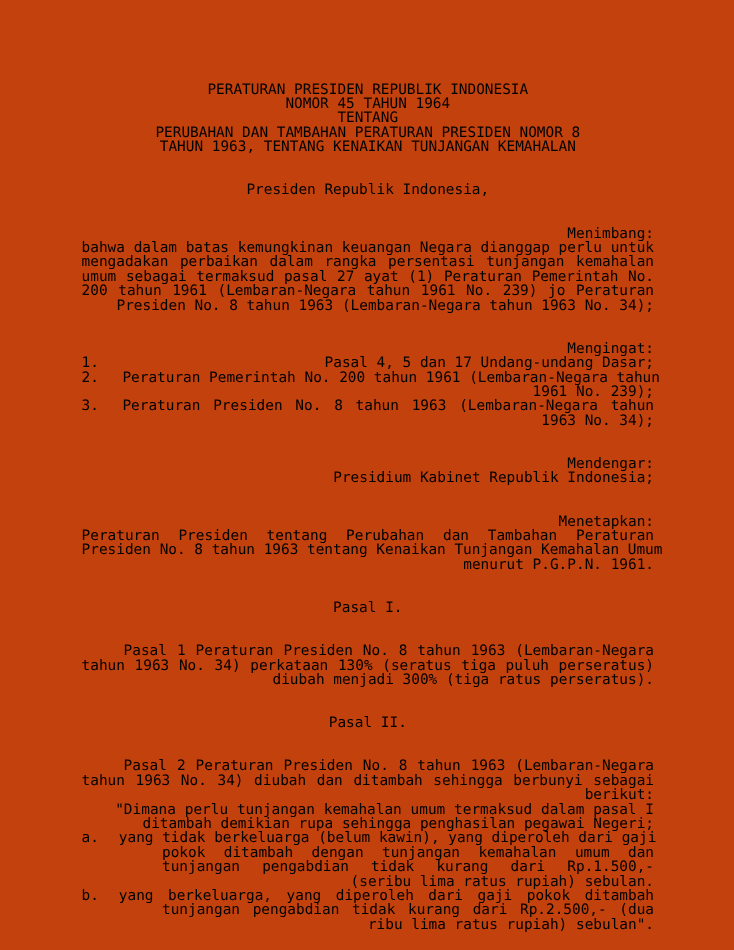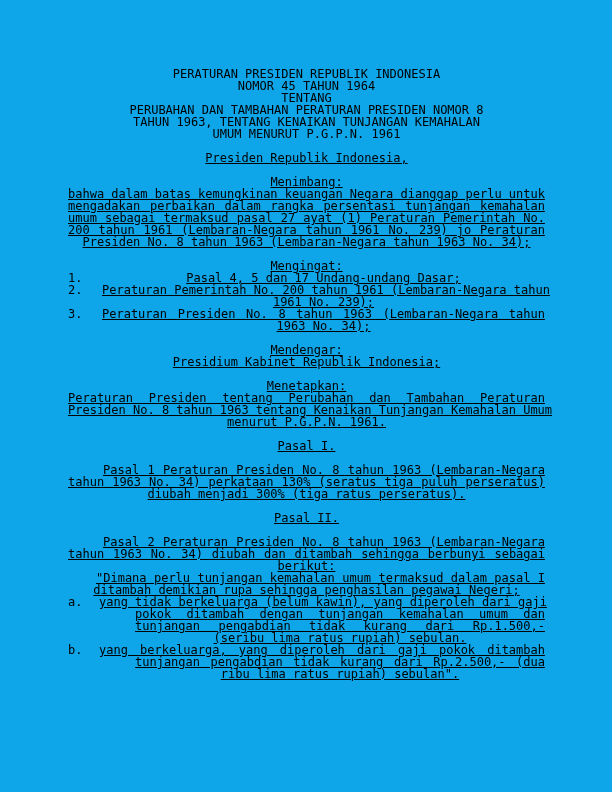--- a/index.html
+++ b/index.html
@@ -1,35 +1,35 @@
 <!DOCTYPE html>
 <html><head>
 <meta charset="utf-8">
 <style>
   html, body { margin: 0; padding: 0; background: #ffffff; }
   .page {
     position: relative;
     width: 612px;
     height: 792px;
-    background: #0ea5e9;
+    background: #c2410c;
     color: #000000;
     font-family: "DejaVu Sans Mono", "Liberation Mono", monospace;
     font-size: 12px;
     box-sizing: border-box;
     padding: 68px 67px 0 68px; 
     overflow: hidden;
   }
   .blk { }
-  .mt { margin-top: 12px; text-decoration: underline; }
+  .mt { margin-top: 24px; }
   .l {
     position: relative;
     height: 12px;
     line-height: 12px;
     white-space: nowrap;
-    text-align: center;
+    text-align: right;
   }
   .j { text-align: justify; text-align-last: justify; }
   .c { text-align: center; text-align-last: center; }
   .ind  { padding-left: 35px; }  
   .indq { padding-left: 28px; }  
   .li   { padding-left: 34px; }  
   .ab1  { padding-left: 31px; }  
   .ab   { padding-left: 67px; }  
   .m { position: absolute; left: 0; top: 0; }
 </style>
@@ -37,21 +37,20 @@
 <body>
 
 <div class="page">
 
   <div class="blk">
     <div class="l c">PERATURAN PRESIDEN REPUBLIK INDONESIA</div>
     <div class="l c">NOMOR 45 TAHUN 1964</div>
     <div class="l c">TENTANG</div>
     <div class="l c">PERUBAHAN DAN TAMBAHAN PERATURAN PRESIDEN NOMOR 8</div>
     <div class="l c">TAHUN 1963, TENTANG KENAIKAN TUNJANGAN KEMAHALAN</div>
-    <div class="l c">UMUM MENURUT P.G.P.N. 1961</div>
   </div>
 
   <div class="blk mt">
     <div class="l c">Presiden Republik Indonesia,</div>
   </div>
 
   <div class="blk mt">
     <div class="l">Menimbang:</div>
     <div class="l j">bahwa dalam batas kemungkinan keuangan Negara dianggap perlu untuk</div>
     <div class="l j">mengadakan perbaikan dalam rangka persentasi tunjangan kemahalan</div>

